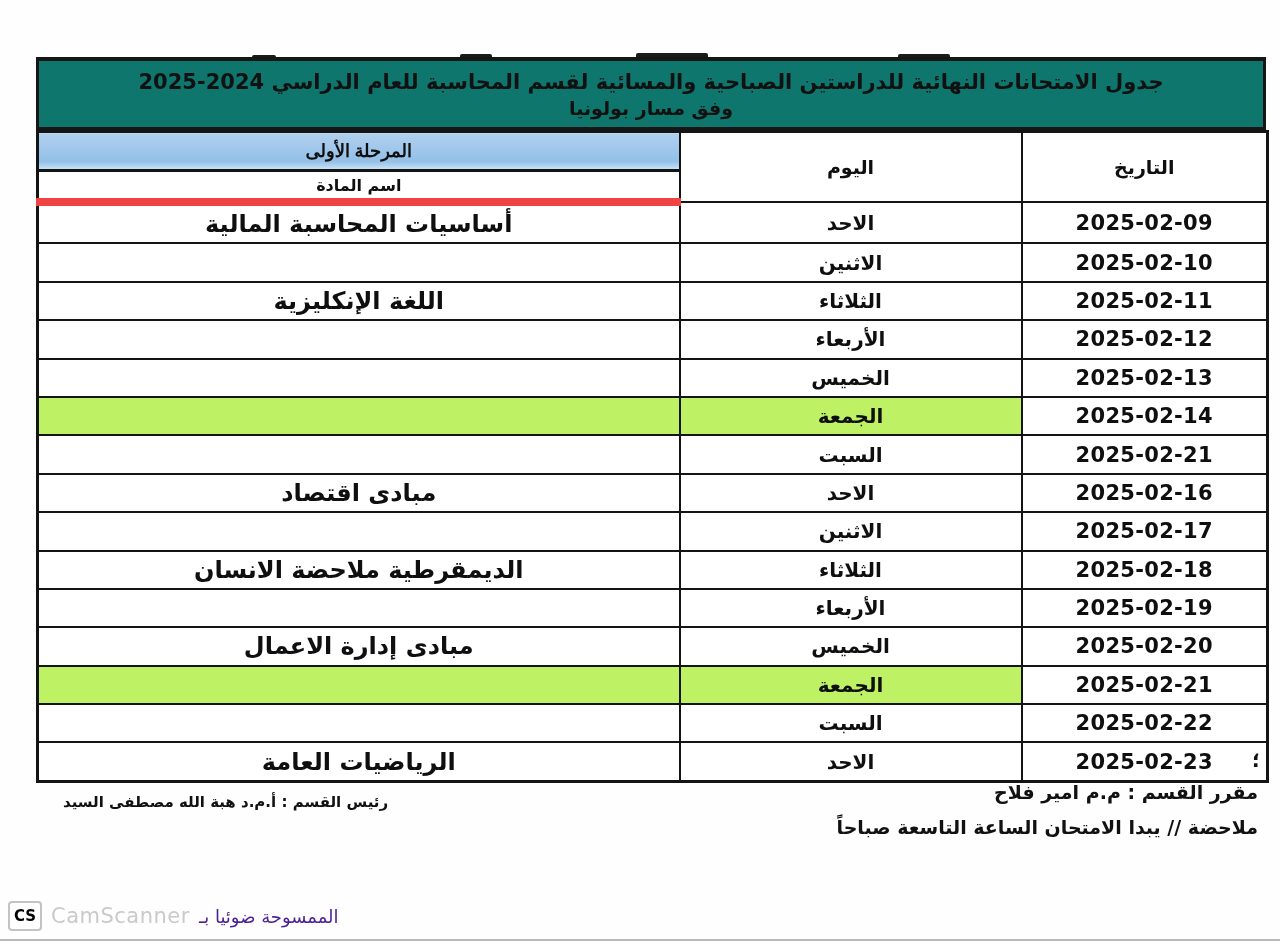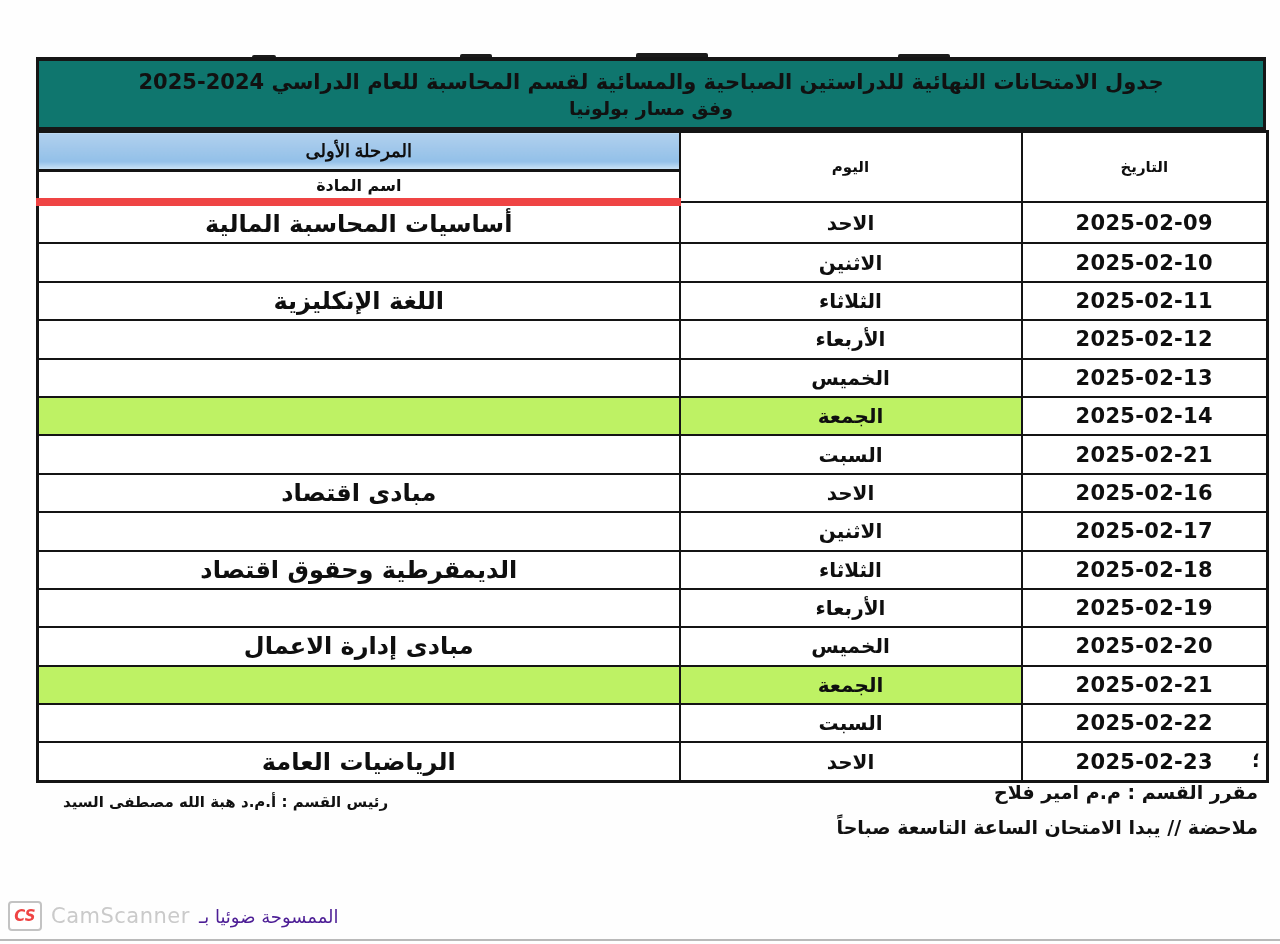--- a/index.html
+++ b/index.html
@@ -29,21 +29,21 @@
   
   table.schedule{
     position:absolute;left:36px;top:130px;width:1230px;
     border-collapse:collapse;table-layout:fixed;direction:rtl;background:#fff;
     border:3px solid #141414;
   }
   .schedule th,.schedule td{
     border:2px solid #141414;padding:0;text-align:center;vertical-align:middle;
     font-weight:bold;color:#0f0f0f;overflow:hidden;white-space:nowrap;
   }
-  th.date-h,th.day-h{font-size:15px}
+  th.date-h,th.day-h{font-size:19px}
   th.stage-h{
     height:36px;font-size:18px;
     background:linear-gradient(180deg,#b0d0ee 0%,#93c0e8 78%,#cde4f6 100%);
     border-bottom:3px solid #141414;
     font-family:Liberation Serif, serif;
   }
   th.subject-h{height:26px;font-size:16px;border-bottom:8px solid #ef4444}
   .schedule tbody td{height:36.4px}
   td.date-cell{font-size:21px;letter-spacing:0.3px}
   td.day-cell{font-size:20px}
@@ -55,21 +55,21 @@
   .mark{position:absolute;top:748px;right:20px;font-size:20px;font-weight:bold;direction:rtl}
   .coordinator{position:absolute;top:781px;right:22px;font-size:19px;font-weight:bold;direction:rtl}
   .note{position:absolute;top:816px;right:22px;font-size:19px;font-weight:bold;direction:rtl}
   .head-sig{position:absolute;top:793px;left:63px;font-size:15px;font-weight:bold;direction:rtl}
 
   
   .cs-bar{position:absolute;left:8px;top:900px;height:32px;display:flex;align-items:center;gap:9px}
   .cs-logo{
     width:30px;height:26px;border:2px solid #c3c3c3;border-radius:4px;
     display:flex;align-items:center;justify-content:center;
-    font-weight:bold;font-size:15px;color:#ef4444;background:#fff;font-style:italic;
+    font-weight:bold;font-size:15px;color:#000000;background:#fff;
   }
   .cs-name{font-size:21px;color:#cacaca;letter-spacing:0.5px}
   .cs-ar{font-size:18px;color:#4c1d95;direction:rtl}
   .bottom-line{position:absolute;left:0;top:939px;width:1280px;height:2px;background:#b9b9b9}
 </style>
 </head>
 <body>
 
 <div class="page">
 
@@ -141,21 +141,21 @@
         <td class="subject-cell">مبادى اقتصاد</td>
       </tr>
       <tr>
         <td class="date-cell">2025-02-17</td>
         <td class="day-cell">الاثنين</td>
         <td class="subject-cell"></td>
       </tr>
       <tr>
         <td class="date-cell">2025-02-18</td>
         <td class="day-cell">الثلاثاء</td>
-        <td class="subject-cell">الديمقرطية وحقوق اقتصاد</td>
+        <td class="subject-cell">الديمقرطية ملاحضة الانسان</td>
       </tr>
       <tr>
         <td class="date-cell">2025-02-19</td>
         <td class="day-cell">الأربعاء</td>
         <td class="subject-cell"></td>
       </tr>
       <tr>
         <td class="date-cell">2025-02-20</td>
         <td class="day-cell">الخميس</td>
         <td class="subject-cell">مبادى إدارة الاعمال</td>

